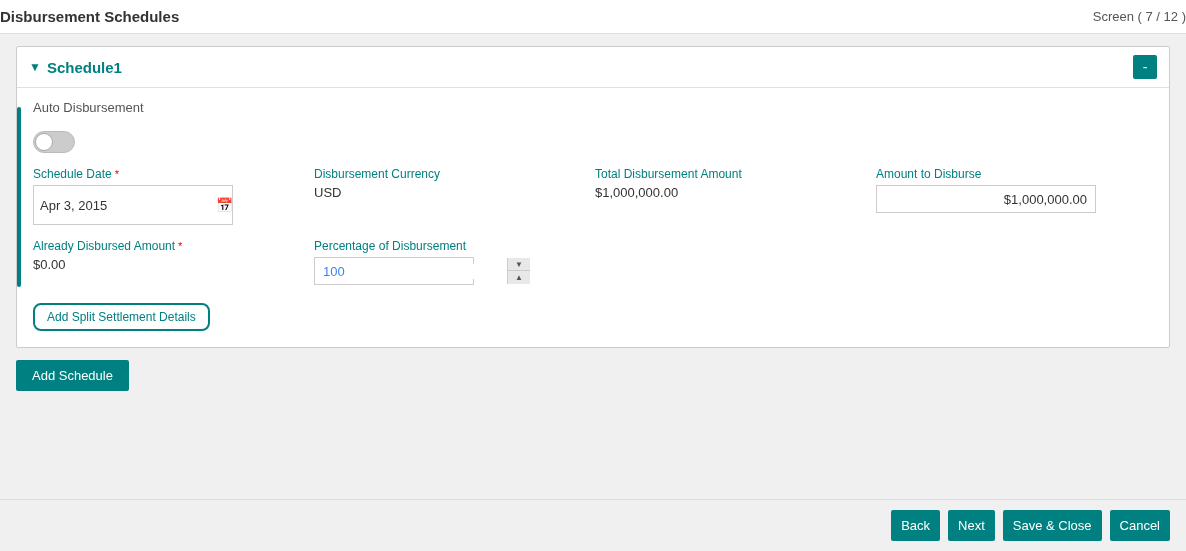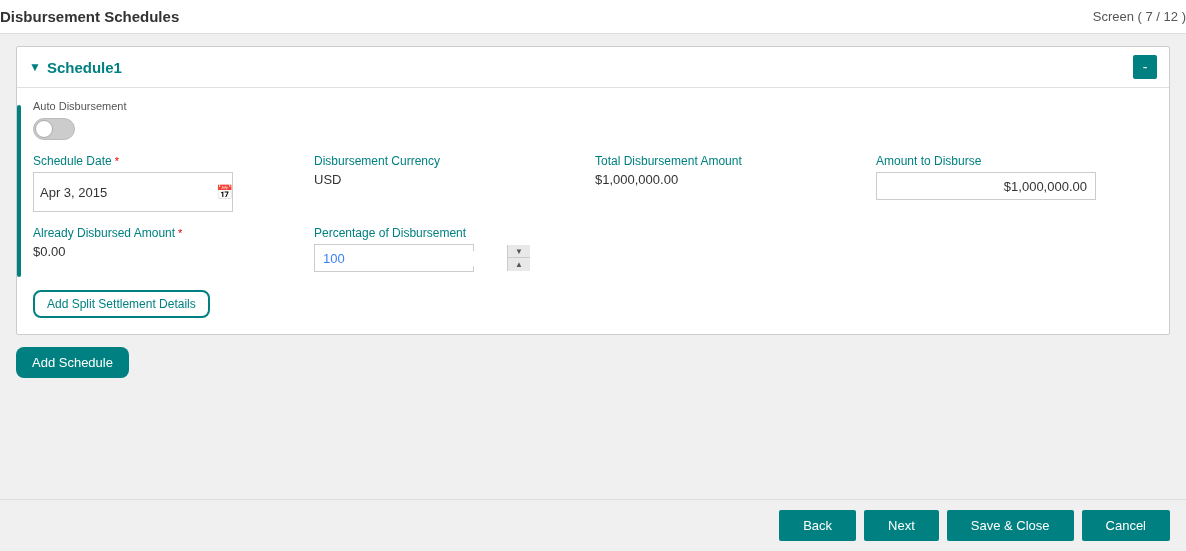--- a/index.html
+++ b/index.html
@@ -88,23 +88,23 @@
       align-items: center;
       justify-content: center;
       border-radius: 2px;
     }
 
     .schedule-body {
       padding: 12px 16px 16px;
     }
 
     .auto-disbursement-label {
-      font-size: 11px;
+      font-size: 13px;
       color: #555;
-      margin-bottom: 6px;
+      margin-bottom: 16px;
     }
 
     .toggle-container {
       margin-bottom: 14px;
     }
 
     .toggle {
       width: 42px;
       height: 22px;
       background: #ccc;
@@ -245,38 +245,38 @@
       margin-top: 4px;
     }
 
     .add-schedule-btn {
       background: #008080;
       color: #fff;
       border: none;
       padding: 8px 16px;
       font-size: 13px;
       cursor: pointer;
-      border-radius: 8px;
+      border-radius: 2px;
     }
 
     .footer-bar {
       display: flex;
       justify-content: flex-end;
       align-items: center;
       padding: 10px 16px;
       background: #f0f0f0;
       border-top: 1px solid #ddd;
       gap: 8px;
     }
 
     .footer-btn {
       background: #008080;
       color: #fff;
       border: none;
-      padding: 8px 24px;
+      padding: 8px 10px;
       font-size: 13px;
       cursor: pointer;
       border-radius: 2px;
     }
 
     .footer-btn.cancel {
       background: #008080;
     }
 
     .left-accent {

